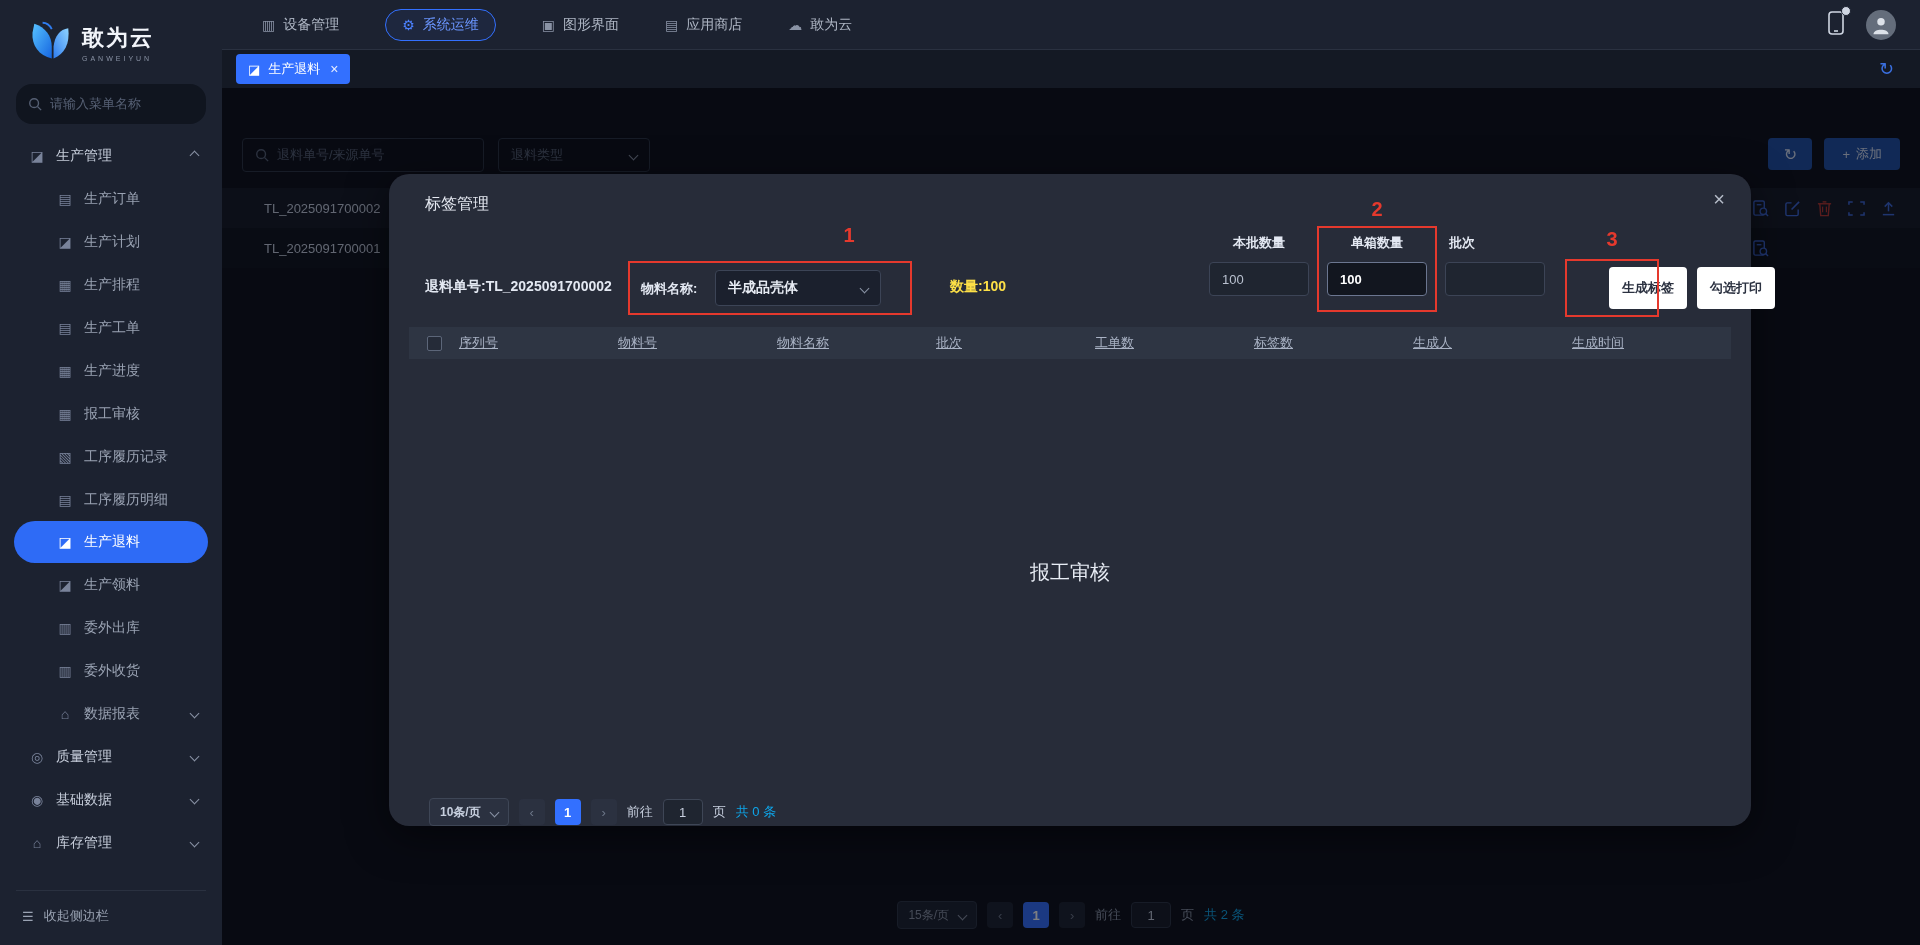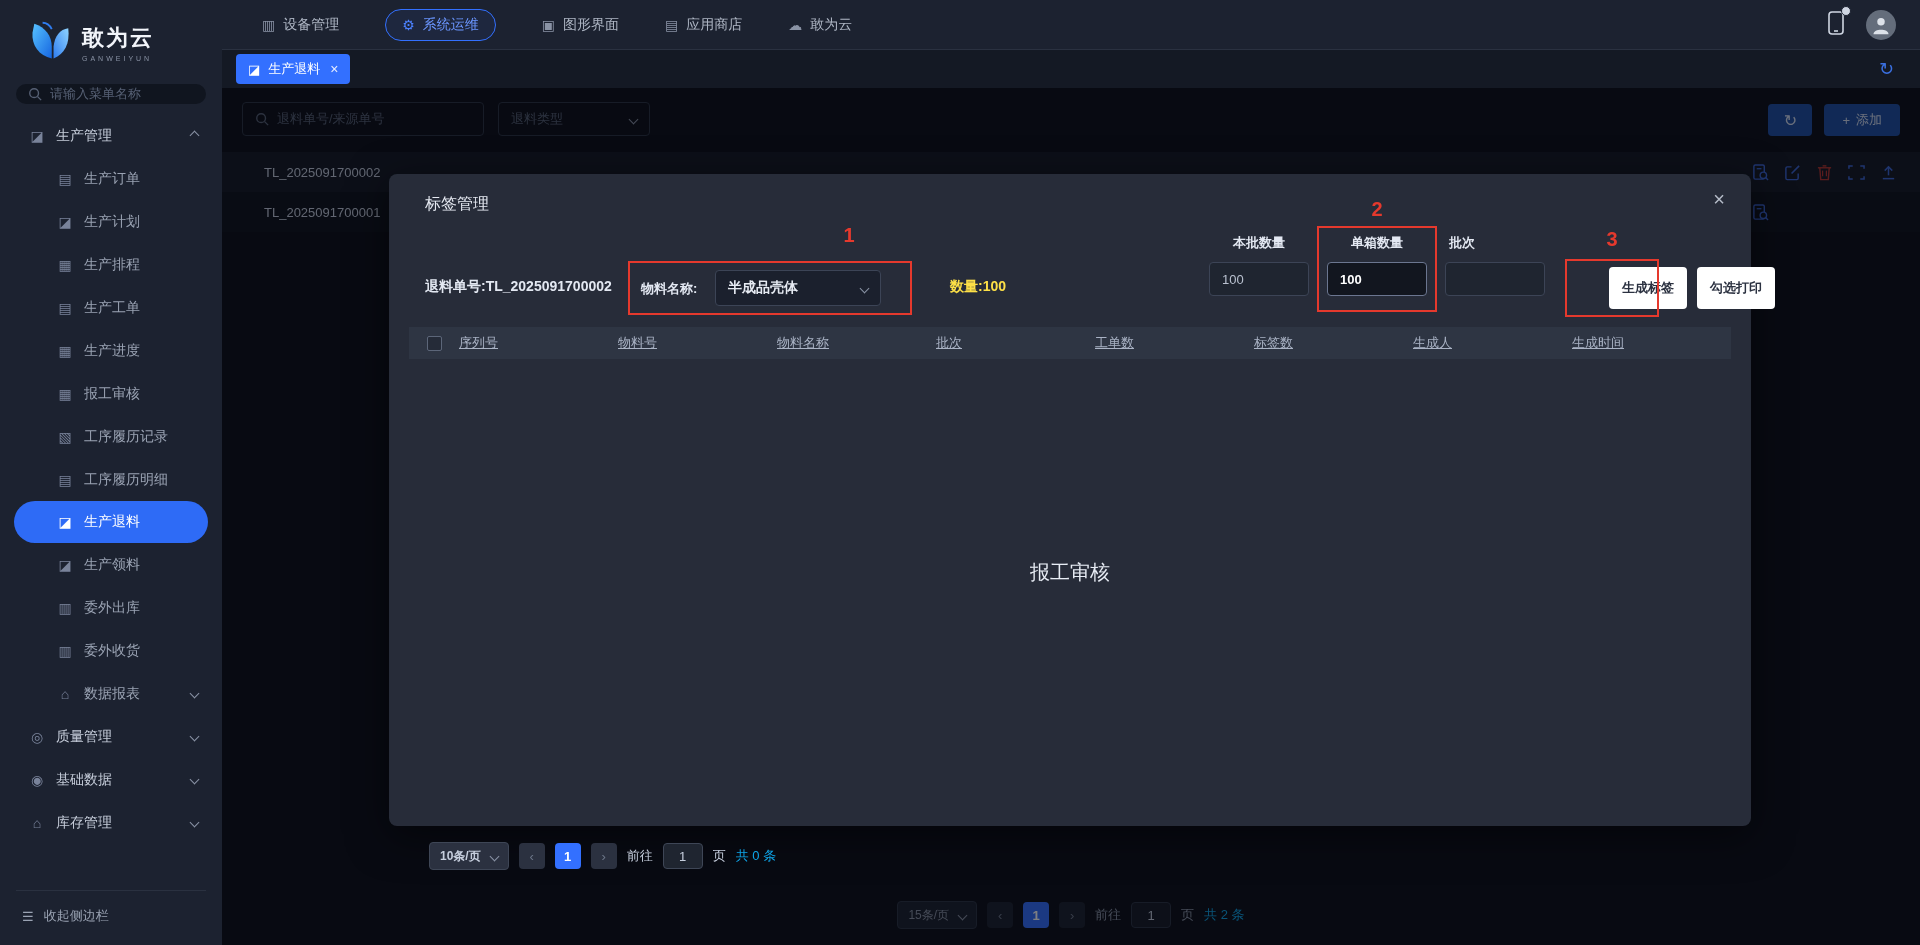--- a/index.html
+++ b/index.html
@@ -6,21 +6,21 @@
   html,body { width:1920px; height:945px; overflow:hidden; background:#0b0e15;
     font-family:"Liberation Sans","DejaVu Sans",sans-serif; }
   .app { display:flex; width:1920px; height:945px; }
 
   
   .sidebar { width:222px; height:945px; background:#1c2230; display:flex; flex-direction:column; flex-shrink:0; }
   .logo-row { display:flex; align-items:center; gap:10px; padding:20px 0 14px 26px; }
   .logo-txt { display:flex; flex-direction:column; }
   .logo-name { color:#f2f5fa; font-size:22px; font-weight:bold; letter-spacing:2px; }
   .logo-sub { color:#8a93a5; font-size:7px; letter-spacing:3px; margin-top:2px; }
-  .menu-search { margin:6px 16px 10px 16px; height:20px; background:#10151f; border-radius:16px;
+  .menu-search { margin:6px 16px 10px 16px; height:40px; background:#10151f; border-radius:16px;
     display:flex; align-items:center; gap:8px; padding:0 12px; }
   .menu-search span { color:#566074; font-size:13px; }
   .menu { flex:1; overflow:hidden; }
   .s-item { height:43px; display:flex; align-items:center; gap:10px; padding-left:28px; cursor:pointer; color:#9aa3b3; }
   .s-item.sub { padding-left:56px; }
   .s-ic { font-size:14px; color:#79839a; width:18px; text-align:center; flex-shrink:0; }
   .s-lb { font-size:14px; }
   .s-item.group .s-lb, .s-item.top .s-lb { color:#c6cdda; }
   .s-item .chev { margin-left:auto; margin-right:24px; }
   .chev { width:7px; height:7px; border-right:1.5px solid #8a93a5; border-bottom:1.5px solid #8a93a5; display:inline-block; }
@@ -47,21 +47,21 @@
   .avatar { width:30px; height:30px; border-radius:50%; background:#646d7b; display:flex; align-items:center; justify-content:center; overflow:hidden; }
 
   .tabbar { height:38px; background:#141924; display:flex; align-items:center; padding:0 26px 0 14px; }
   .tab { background:#3370ff; color:#fff; border-radius:4px; height:30px; display:flex; align-items:center;
     gap:8px; padding:0 12px; font-size:13px; cursor:pointer; }
   .tab-close { font-size:14px; color:#e8edff; margin-left:2px; }
   .tab-refresh { margin-left:auto; color:#3a6fe0; font-size:18px; cursor:pointer; }
 
   
   .content { position:relative; flex:1; background:#0b0e15; }
-  .filter-row { display:flex; align-items:flex-end; padding:14px 20px 0 20px; gap:14px; }
+  .filter-row { display:flex; align-items:flex-start; padding:14px 20px 0 20px; gap:14px;margin-top:36px; }
   .inp { height:34px; background:transparent; border:1px solid #2b3242; border-radius:4px;
     display:flex; align-items:center; gap:8px; padding:0 12px; color:#566074; font-size:13px; }
   .inp.search { width:242px; }
   .sel { width:152px; height:34px; border:1px solid #2b3242; border-radius:4px; display:flex;
     align-items:center; padding:0 12px; color:#566074; font-size:13px; }
   .sel .chev { margin-left:auto; }
   .btns-right { margin-left:auto; display:flex; gap:12px; }
   .blue-btn { background:#1e4fa3; border:none; color:#d7e0f2; border-radius:4px; height:32px;
     font-size:13px; display:flex; align-items:center; justify-content:center; gap:6px; cursor:pointer; }
   .blue-btn.sq { width:44px; font-size:16px; }
@@ -86,21 +86,21 @@
   .pg-btn.cur { background:#3370ff; color:#fff; font-weight:bold; }
   .pg-txt { color:#8a93a5; font-size:13px; }
   .pg-goto { width:40px; height:26px; background:#151a24; border:1px solid #2b3242; border-radius:4px;
     color:#c6cedd; font-size:13px; text-align:center; }
   .pg-total { color:#0ea5e9; font-size:13px; }
 
   .dim { position:absolute; inset:0; background:rgba(5,8,15,0.52); z-index:5; }
 
   
   .modal { position:absolute; left:167px; top:86px; width:1362px; height:652px; background:#272c39;
-    border-radius:8px; z-index:10; box-shadow:0 10px 40px rgba(0,0,0,0.5); }
+    border-radius:20px; z-index:10; box-shadow:0 10px 40px rgba(0,0,0,0.5); }
   .m-title { position:absolute; left:36px; top:20px; color:#e6eaf2; font-size:16px; }
   .m-close { position:absolute; right:26px; top:14px; color:#b6bdc9; font-size:20px; cursor:pointer; }
   .m-order { position:absolute; left:36px; top:104px; color:#e3e8f2; font-size:14px; font-weight:bold; }
   .m-qty { position:absolute; left:561px; top:104px; color:#fde047; font-size:14px; font-weight:bold; }
   .m-matlabel { position:absolute; left:252px; top:106px; color:#e3e8f2; font-size:13px; font-weight:bold; }
   .m-select { position:absolute; left:326px; top:96px; width:166px; height:36px; background:#1b202d;
     border:1px solid #3c4456; border-radius:4px; display:flex; align-items:center; padding:0 12px;
     color:#e6eaf2; font-size:14px; font-weight:bold; cursor:pointer; }
   .m-select .chev { margin-left:auto; }
   .mcol { position:absolute; top:60px; width:100px; }
@@ -112,21 +112,21 @@
   .white-btn { position:absolute; top:93px; width:78px; height:42px; background:#fff; color:#2b3140;
     border:none; border-radius:4px; font-size:13px; cursor:pointer; font-weight:bold;margin-left:36px; }
   .redbox { position:absolute; border:2px solid #e5392d; z-index:12; pointer-events:none; }
   .rednum { position:absolute; color:#e5392d; font-size:20px; font-weight:bold; text-align:center; z-index:12; }
   .m-thead { position:absolute; left:20px; right:20px; top:153px; height:32px; background:#2e3543;
     display:flex; align-items:center; color:#aab3c5; font-size:13px; }
   .m-th { flex:1;text-decoration:underline; }
   .m-th.cb { flex:0 0 50px; display:flex; justify-content:center; }
   .checkbox { width:15px; height:15px; border:1px solid #5c6679; border-radius:2px; background:#252b38; cursor:pointer; }
   .m-empty { position:absolute; left:0; right:0; top:385px; text-align:center; color:#e8edf5; font-size:20px; }
-  .m-pagination { position:absolute; left:40px; top:624px; display:flex; align-items:center; gap:10px;margin-top:44px; }
+  .m-pagination { position:absolute; left:40px; top:624px; display:flex; align-items:center; gap:10px; }
   .m-pagination .pg-sel, .m-pagination .pg-btn { background:#2b3140; border-color:#3e4656; }
   .m-pagination .pg-btn.cur { background:#3370ff; }
   .m-pagination .pg-sel { color:#c6cedd; font-weight:bold; }
   .m-pagination .pg-goto { background:#1f2530; border-color:#3e4656; }
   .m-pagination .pg-txt { color:#c6cedd; }
 </style>
 </head>
 <body>
 
 <div class="app">

